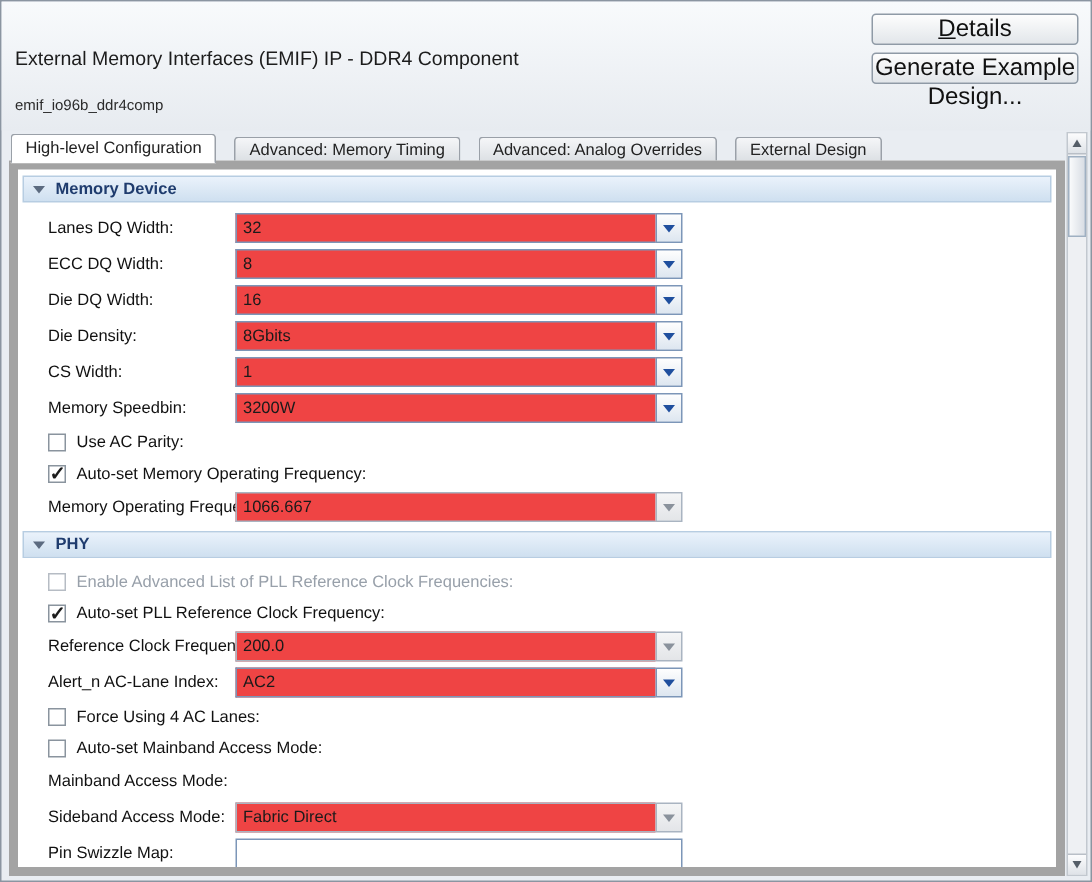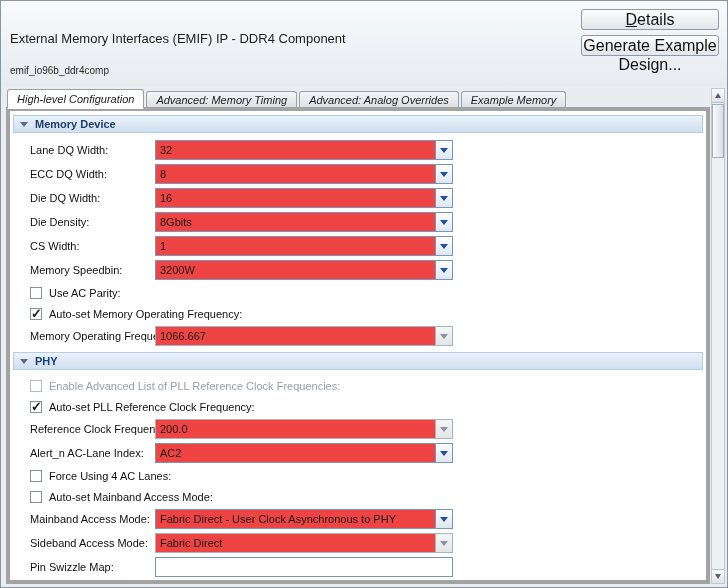--- a/index.html
+++ b/index.html
@@ -26,33 +26,32 @@
     text-align:center; line-height:19px; cursor:pointer;
   }
   .btn.details { top:8px; }
   .btn.generate { top:34px; }
   .btn.details::first-letter { text-decoration:underline; }
 
   
   .main { position:absolute; left:5px; top:87px; right:17px; bottom:3px; }
   .tabs { display:flex; align-items:flex-end; height:20px; padding-left:1px; }
   .tab {
-    height:17px; line-height:16px; padding:0 9px; margin-right:2px;
+    height:17px; line-height:16px; padding:0 9px; margin-right:12px;
     border:1px solid #9aa0a8; border-bottom:none; border-radius:3px 3px 0 0;
     background:linear-gradient(#f5f6f8, #dbdfe3); color:#222; cursor:pointer;
     white-space:nowrap;
-    font-style:italic;
   }
   .tab.active {
     height:20px; line-height:19px; background:#fff; position:relative; z-index:2;
     margin-bottom:-1px; border-bottom:1px solid #fff;
   }
   .content {
     position:absolute; left:0; top:19px; right:0; bottom:0;
-    border:4px solid #a3a3a3; background:#fff; overflow:hidden; z-index:1;
+    border:6px solid #a3a3a3; background:#fff; overflow:hidden; z-index:1;
     padding-top:3px;
   }
 
   
   .section { margin-bottom:4px; }
   .section-header {
     height:18px; margin:1px 3px 3px 3px; display:flex; align-items:center;
     background:linear-gradient(#eaf2fb, #cfe0f0);
     border:1px solid #b7cde2; padding:0 6px; cursor:pointer;
   }
@@ -132,34 +131,34 @@
     <div class="subtitle">emif_io96b_ddr4comp</div>
     <button class="btn details">Details</button>
     <button class="btn generate">Generate Example Design...</button>
   </div>
 
   <div class="main">
     <div class="tabs">
       <div class="tab active">High-level Configuration</div>
       <div class="tab">Advanced: Memory Timing</div>
       <div class="tab">Advanced: Analog Overrides</div>
-      <div class="tab">Example Memory</div>
+      <div class="tab">External Design</div>
     </div>
 
     <div class="content">
 
       <div class="section">
         <div class="section-header">
           <span class="collapse-tri"></span>
           <span class="section-title">Memory Device</span>
         </div>
         <div class="section-body">
 
           <div class="row">
-            <span class="lbl">Lane DQ Width:</span>
+            <span class="lbl">Lanes DQ Width:</span>
             <div class="combo">
               <div class="combo-field">32</div>
               <div class="combo-btn">
                   <span class="tri blue"></span>
                 </div>
             </div>
           </div>
 
           <div class="row">
             <span class="lbl">ECC DQ Width:</span>
@@ -277,26 +276,20 @@
             <span class="lbl" style="width:auto">Force Using 4 AC Lanes:</span>
           </div>
 
           <div class="row chk">
             <span class="checkbox"></span>
             <span class="lbl" style="width:auto">Auto-set Mainband Access Mode:</span>
           </div>
 
           <div class="row">
             <span class="lbl">Mainband Access Mode:</span>
-            <div class="combo">
-              <div class="combo-field">Fabric Direct - User Clock Asynchronous to PHY</div>
-              <div class="combo-btn">
-                  <span class="tri blue"></span>
-                </div>
-            </div>
           </div>
 
           <div class="row">
             <span class="lbl">Sideband Access Mode:</span>
             <div class="combo disabled">
               <div class="combo-field">Fabric Direct</div>
               <div class="combo-btn">
                   <span class="tri gray"></span>
                 </div>
             </div>

